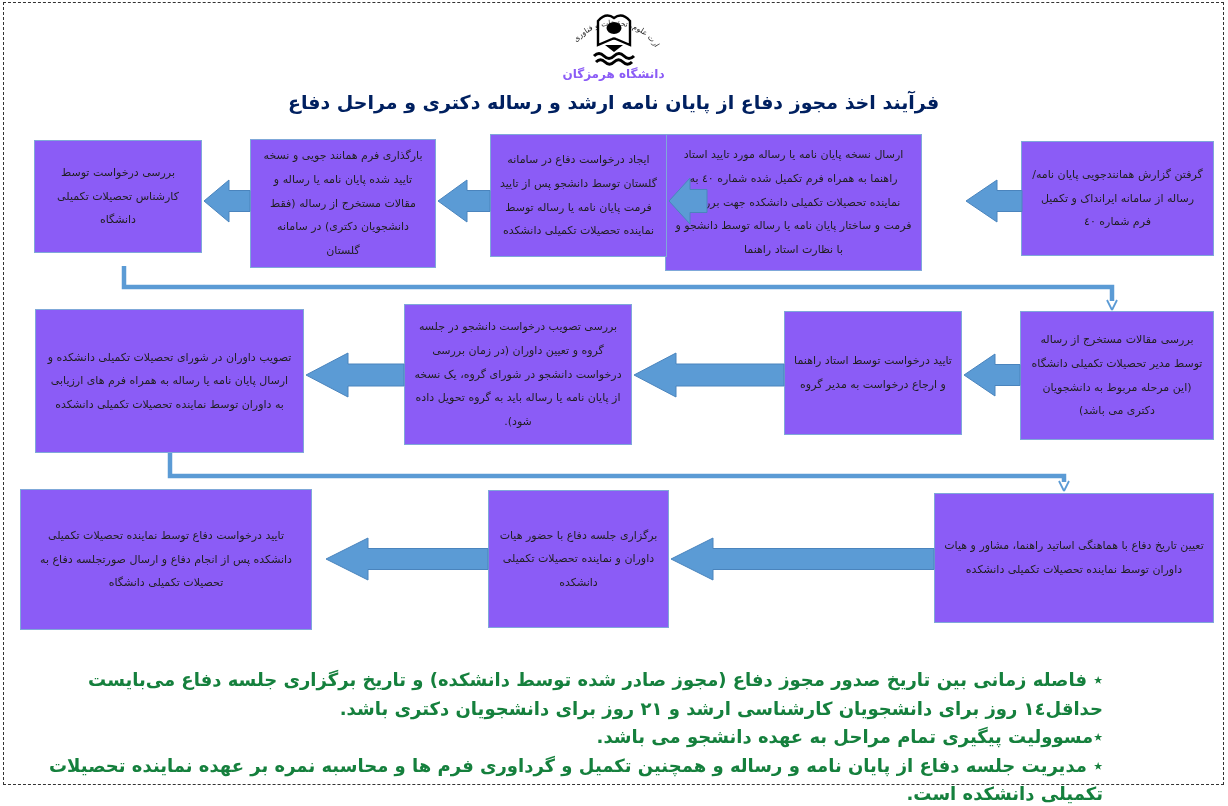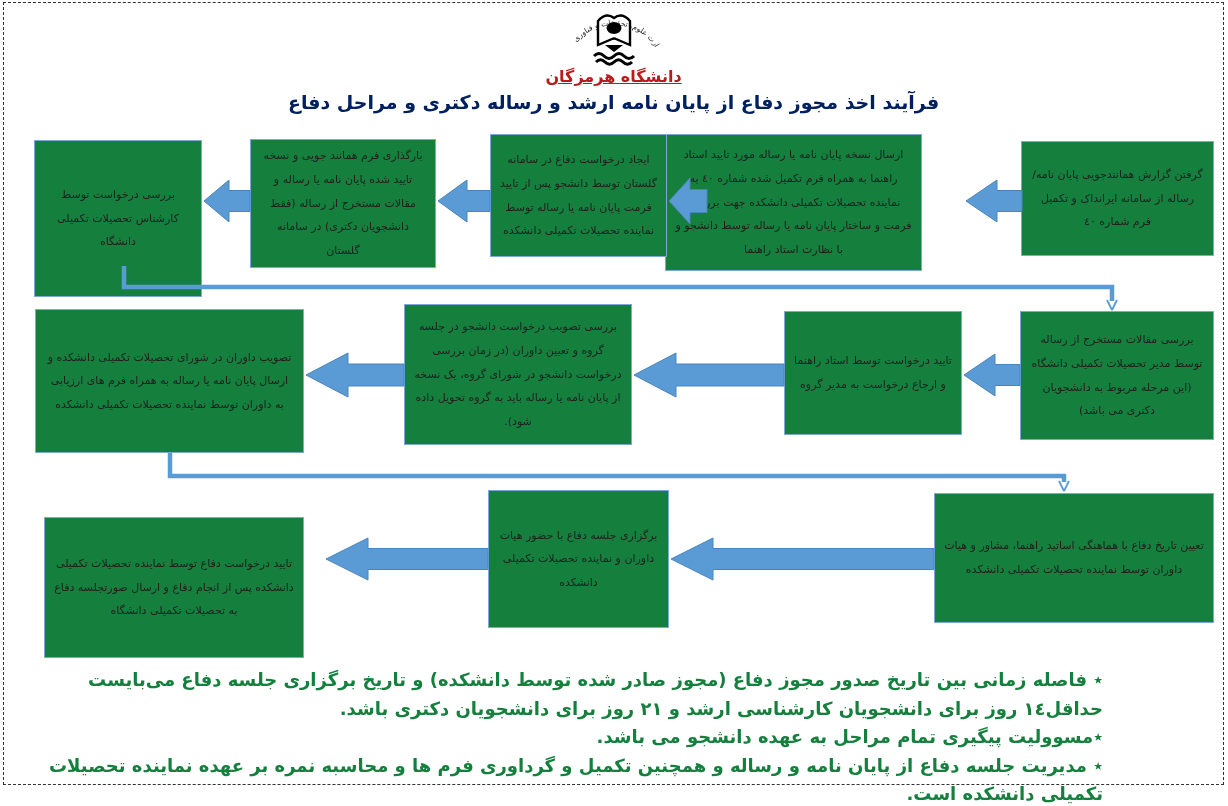--- a/index.html
+++ b/index.html
@@ -1,22 +1,22 @@
 <!DOCTYPE html>
 <html lang="fa"><head>
 <meta charset="utf-8">
 <style>
   html,body{margin:0;padding:0;background:#ffffff;}
   body{font-family:"DejaVu Sans",sans-serif;width:1228px;height:806px;position:relative;}
   .frame{position:absolute;left:3px;top:2px;width:1219px;height:781px;border:1px dashed #333;background:#fff;}
   .logo-wrap{position:absolute;left:0;top:2px;width:100%;text-align:center;}
-  .uni-name{font-size:16px;font-weight:bold;color:#b91c1c;margin-top:-4px;letter-spacing:1px;text-decoration:underline;}
+  .uni-name{font-size:12px;font-weight:bold;color:#8b5cf6;margin-top:-4px;letter-spacing:1px;}
   .page-title{position:absolute;left:0;top:88px;width:100%;text-align:center;margin:0;
               font-size:19px;font-weight:bold;color:#002060;}
-  .fbox{position:absolute;border:1.4px solid #7fa8d9;background:#15803d;box-sizing:border-box;
+  .fbox{position:absolute;border:1.4px solid #7fa8d9;background:#8b5cf6;box-sizing:border-box;
         display:flex;align-items:center;justify-content:flex-start;padding:4px 9px;}
   .fbox span{direction:rtl;text-align:center;font-size:11px;line-height:2.15;color:#1f1f1f;}
   .overlay{position:absolute;left:0;top:0;width:1228px;height:786px;pointer-events:none;}
   .notes{position:absolute;top:663px;right:120px;left:40px;direction:rtl;text-align:right;}
   .note-line{font-size:18px;font-weight:bold;color:#15803d;line-height:28.5px;}
 </style>
 </head>
 <body>
 
 <div class="frame">
@@ -47,21 +47,21 @@
     </div>
   <div class="fbox" style="left:661px;top:131px;width:257px;height:137px;">
     <span>ارسال نسخه پایان نامه یا رساله مورد تایید استاد راهنما به همراه فرم تکمیل شده شماره ٤٠ به نماینده تحصیلات تکمیلی دانشکده جهت بررسی فرمت و ساختار پایان نامه یا رساله توسط دانشجو و با نظارت استاد راهنما</span>
     </div>
   <div class="fbox" style="left:486px;top:131px;width:177px;height:123px;">
     <span>ایجاد درخواست دفاع در سامانه گلستان توسط دانشجو پس از تایید فرمت پایان نامه یا رساله توسط نماینده تحصیلات تکمیلی دانشکده</span>
     </div>
   <div class="fbox" style="left:246px;top:136px;width:186px;height:129px;">
     <span>بارگذاری فرم همانند جویی و نسخه تایید شده پایان نامه یا رساله و مقالات مستخرج از رساله (فقط دانشجویان دکتری) در سامانه گلستان</span>
     </div>
-  <div class="fbox" style="left:30px;top:137px;width:168px;height:157px;">
+  <div class="fbox" style="left:30px;top:137px;width:168px;height:113px;">
     <span>بررسی درخواست توسط کارشناس تحصیلات تکمیلی دانشگاه</span>
     </div>
 
   <div class="fbox" style="left:1016px;top:308px;width:194px;height:129px;">
     <span>بررسی مقالات مستخرج از رساله توسط مدیر تحصیلات تکمیلی دانشگاه (این مرحله مربوط به دانشجویان دکتری می باشد)</span>
     </div>
   <div class="fbox" style="left:780px;top:308px;width:178px;height:124px;">
     <span>تایید درخواست توسط استاد راهنما و ارجاع درخواست به مدیر گروه</span>
     </div>
   <div class="fbox" style="left:400px;top:301px;width:228px;height:141px;">
@@ -70,21 +70,21 @@
   <div class="fbox" style="left:31px;top:306px;width:269px;height:144px;">
     <span>تصویب داوران در شورای تحصیلات تکمیلی دانشکده و ارسال پایان نامه یا رساله به همراه فرم های ارزیابی به داوران توسط نماینده تحصیلات تکمیلی دانشکده</span>
     </div>
 
   <div class="fbox" style="left:930px;top:490px;width:280px;height:130px;">
     <span>تعیین تاریخ دفاع با هماهنگی اساتید راهنما، مشاور و هیات داوران توسط نماینده تحصیلات تکمیلی دانشکده</span>
     </div>
   <div class="fbox" style="left:484px;top:487px;width:181px;height:138px;">
     <span>برگزاری جلسه دفاع با حضور هیات داوران و نماینده تحصیلات تکمیلی دانشکده</span>
     </div>
-  <div class="fbox" style="left:40px;top:486px;width:260px;height:141px;margin-top:28px;">
+  <div class="fbox" style="left:16px;top:486px;width:292px;height:141px;">
     <span>تایید درخواست دفاع توسط نماینده تحصیلات تکمیلی دانشکده پس از انجام دفاع و ارسال صورتجلسه دفاع به تحصیلات تکمیلی دانشگاه</span>
     </div>
 
   <svg class="overlay" viewBox="0 0 1228 786">
     <g fill="#5b9bd5" stroke="#4a84bd" stroke-width="1">
       <g transform="translate(962,177)">
         <polygon points="0,21 31,0 31,10.5 56,10.5 56,31.5 31,31.5 31,42"></polygon>
         </g>
       <g transform="translate(665,175)">
         <polygon points="0,23 21,0 21,11.5 38,11.5 38,34.5 21,34.5 21,46"></polygon>

